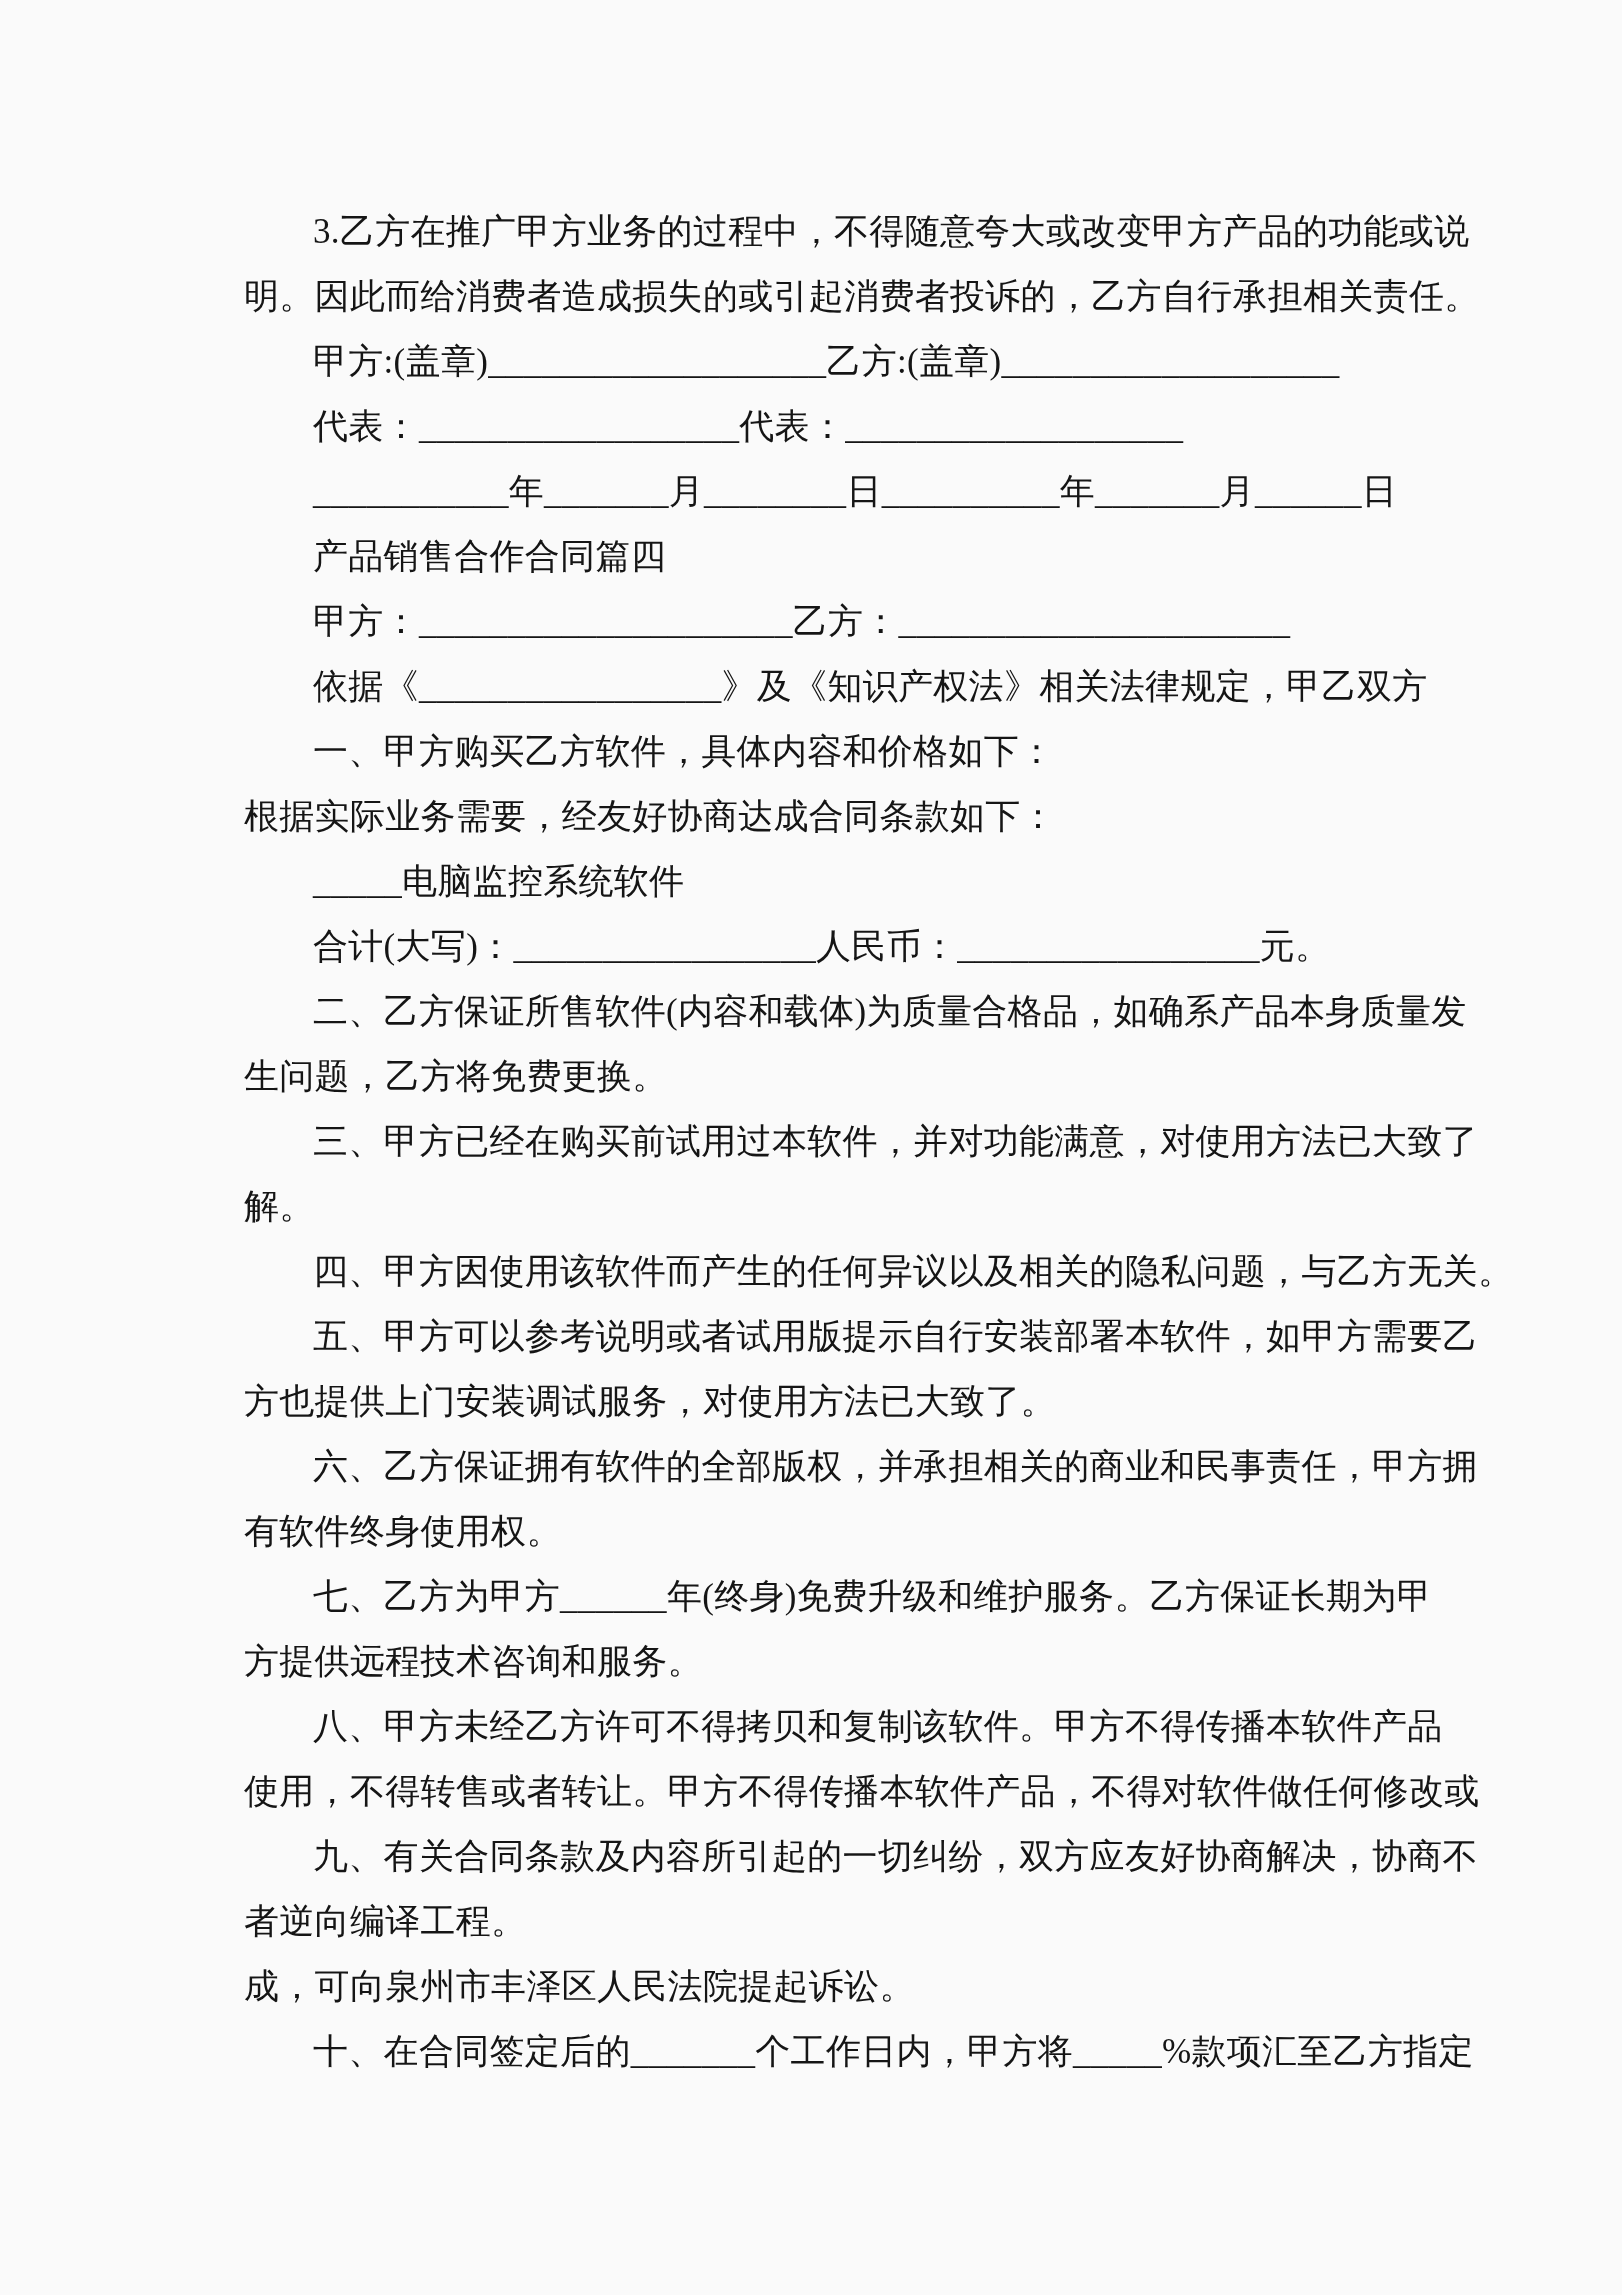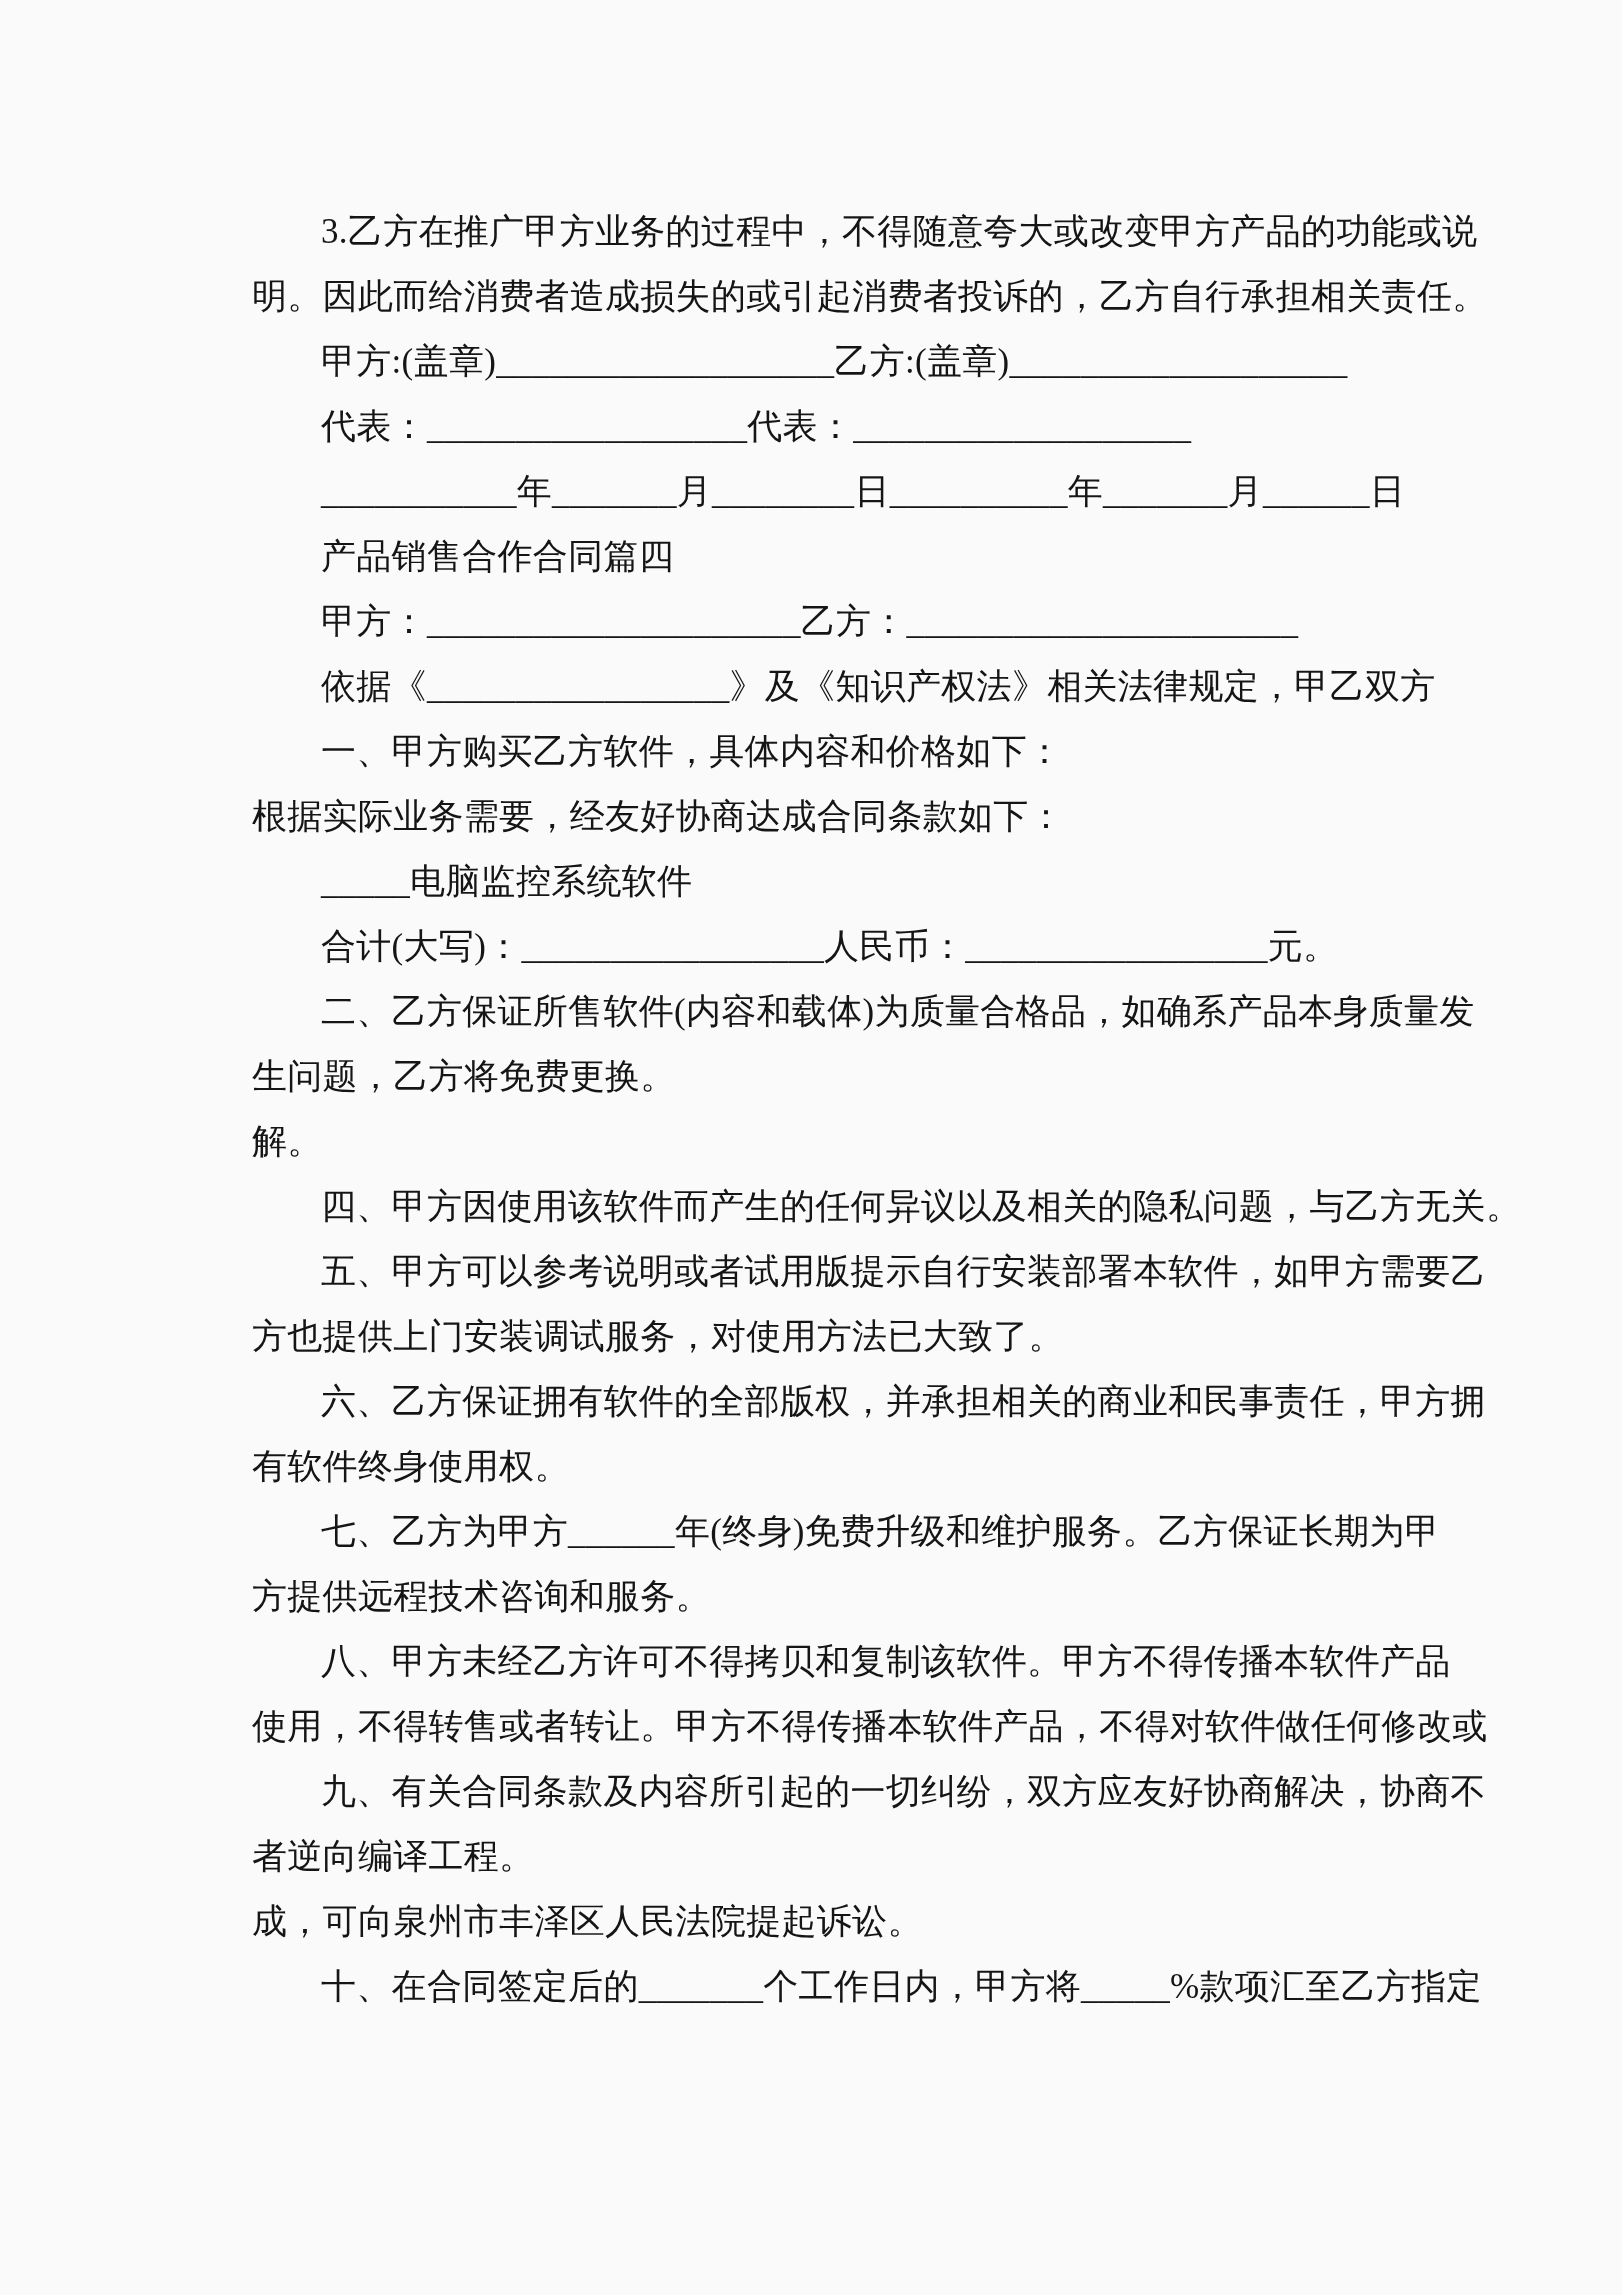--- a/index.html
+++ b/index.html
@@ -9,21 +9,21 @@
   }
   .page {
     position: relative;
     width: 1623px;
     height: 2295px;
     background: #fafafa;
     overflow: hidden;
   }
   .doc {
     position: absolute;
-    left: 252px;
+    left: 244px;
     top: 199px;
     width: 1171px;
     font-family: "Liberation Serif", "DejaVu Serif", serif;
     font-size: 35px;
     line-height: 65px;
     color: #151515;
     letter-spacing: 0.3px;
   }
   .line {
     white-space: nowrap;
@@ -45,20 +45,21 @@
     <div class="line indent">___________年_______月________日__________年_______月______日</div>
     <div class="line indent">产品销售合作合同篇四</div>
     <div class="line indent">甲方：_____________________乙方：______________________</div>
     <div class="line indent">依据《_________________》及《知识产权法》相关法律规定，甲乙双方</div>
     <div class="line indent">一、甲方购买乙方软件，具体内容和价格如下：</div>
     <div class="line">根据实际业务需要，经友好协商达成合同条款如下：</div>
     <div class="line indent">_____电脑监控系统软件</div>
     <div class="line indent">合计(大写)：_________________人民币：_________________元。</div>
     <div class="line indent">二、乙方保证所售软件(内容和载体)为质量合格品，如确系产品本身质量发</div>
     <div class="line">生问题，乙方将免费更换。</div>
+    <div class="line indent">三、甲方已经在购买前试用过本软件，并对功能满意，对使用方法已大致了</div>
     <div class="line">解。</div>
     <div class="line indent">四、甲方因使用该软件而产生的任何异议以及相关的隐私问题，与乙方无关。</div>
     <div class="line indent">五、甲方可以参考说明或者试用版提示自行安装部署本软件，如甲方需要乙</div>
     <div class="line">方也提供上门安装调试服务，对使用方法已大致了。</div>
     <div class="line indent">六、乙方保证拥有软件的全部版权，并承担相关的商业和民事责任，甲方拥</div>
     <div class="line">有软件终身使用权。</div>
     <div class="line indent">七、乙方为甲方______年(终身)免费升级和维护服务。乙方保证长期为甲</div>
     <div class="line">方提供远程技术咨询和服务。</div>
     <div class="line indent">八、甲方未经乙方许可不得拷贝和复制该软件。甲方不得传播本软件产品</div>
     <div class="line">使用，不得转售或者转让。甲方不得传播本软件产品，不得对软件做任何修改或</div>

